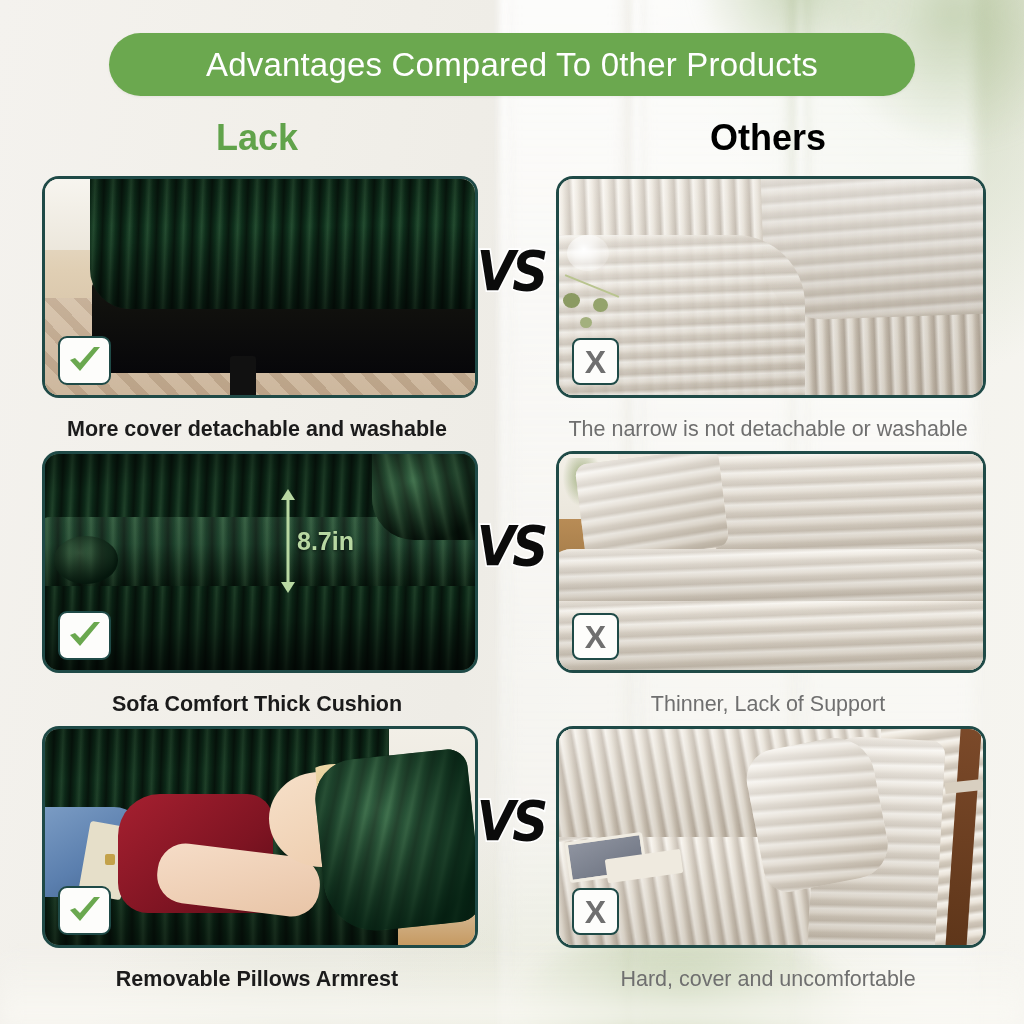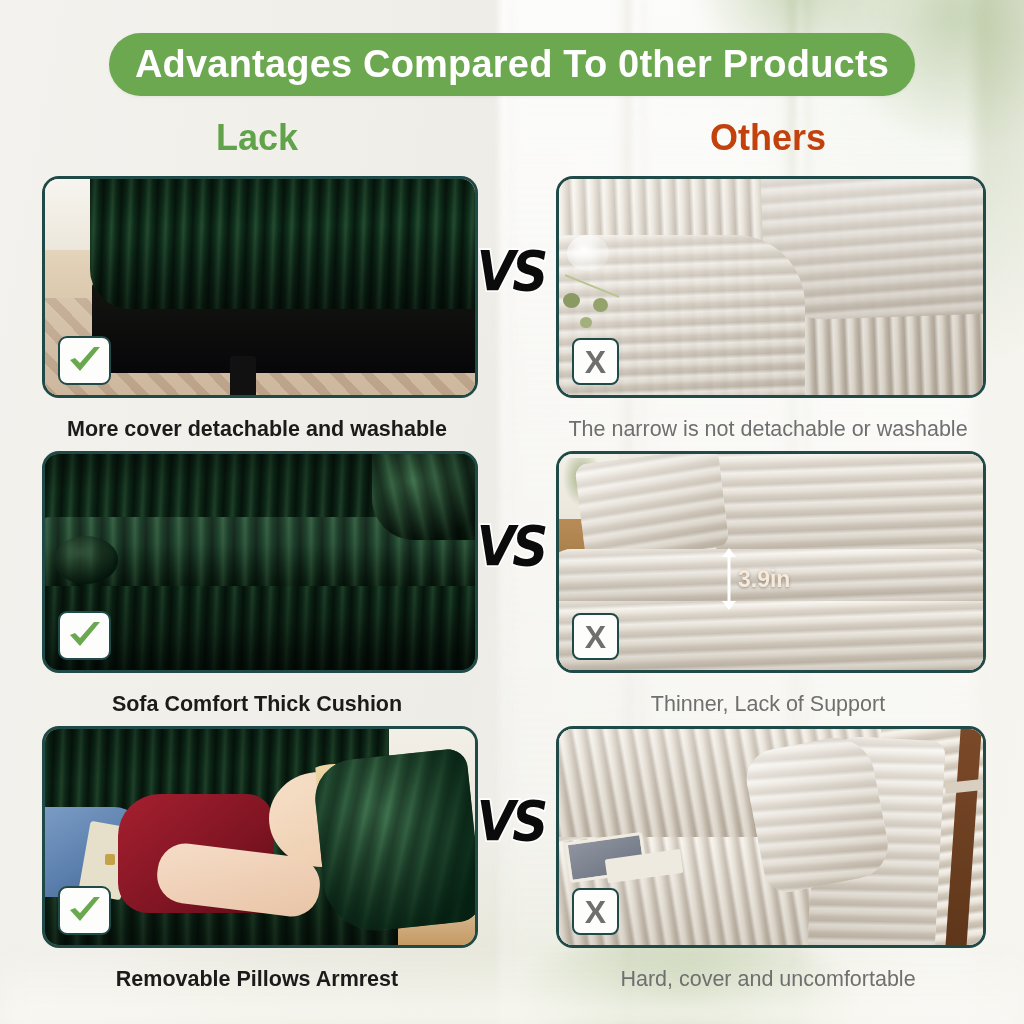--- a/index.html
+++ b/index.html
@@ -43,30 +43,30 @@
   }
 
   
   #title-pill{
     position:absolute;left:109px;top:33px;width:806px;height:63px;
     background:#6ba84f;border-radius:34px;
     display:flex;align-items:center;justify-content:center;
     box-shadow:0 1px 3px rgba(0,0,0,.06);
   }
   #title-pill span{
-    color:#ffffff;font-size:38px;font-weight:700;letter-spacing:.2px;
+    color:#ffffff;font-size:33px;font-weight:400;letter-spacing:.2px;
     white-space:nowrap;
   }
 
   
   .col-head{
     position:absolute;top:117px;font-size:36px;font-weight:700;
   }
   #head-ours{left:42px;width:430px;text-align:center;color:#61a34b;}
-  #head-others{left:556px;width:424px;text-align:center;color:#c2410c;}
+  #head-others{left:556px;width:424px;text-align:center;color:#000000;}
 
   
   .row{position:absolute;left:0;width:1024px;}
   #row-1{top:176px;}
   #row-2{top:451px;}
   #row-3{top:726px;}
 
   .card{
     position:absolute;width:430px;height:216px;
     border:3px solid #1f4a47;border-radius:17px;
@@ -286,20 +286,28 @@
       </div>
 
       <div style="position:absolute;right:-2%;top:-6%;width:26%;height:46%;overflow:hidden;border-radius:0 0 0 42px;">
         <div class="ribs rib-green-soft" style="transform:rotate(-12deg);"></div>
         <div style="position:absolute;inset:0;background:radial-gradient(ellipse at 35% 40%,rgba(150,200,150,.22),rgba(0,0,0,.5) 75%);"></div>
       </div>
 
       <div style="position:absolute;left:2%;top:38%;width:15%;height:22%;border-radius:50%;background:radial-gradient(ellipse at 40% 35%,rgba(120,170,120,.3),rgba(4,22,12,.95) 72%);"></div>
     </div>
 
+    <div class="measure" id="measure-ours">
+      <div class="arrow" style="height:104px;">
+        <div class="tip up"></div>
+          <div class="shaft"></div>
+          <div class="tip down"></div>
+      </div>
+      <div class="mlabel">8.7in</div>
+    </div>
 
     <div class="badge">
       <svg width="34" height="30" viewBox="0 0 34 30">
         <path d="M2 14 L12 25 L32 1 L26 1 L12 17 L7 12 Z" fill="#6aa84f"></path>
       </svg>
     </div>
   </div>
 
   <div class="vs">
     <span>VS</span>
@@ -328,28 +336,20 @@
         <div class="ribs rib-beige-v"></div>
         <div style="position:absolute;inset:0;background:linear-gradient(180deg,rgba(255,255,255,.3),rgba(110,98,82,.22));"></div>
       </div>
 
       <div style="position:absolute;left:-3%;top:68%;width:106%;height:36%;overflow:hidden;">
         <div class="ribs rib-beige-v"></div>
         <div style="position:absolute;inset:0;background:linear-gradient(180deg,rgba(255,255,255,.18),rgba(120,108,90,.26));"></div>
       </div>
     </div>
 
-    <div class="measure" id="measure-others">
-      <div class="arrow" style="height:62px;">
-        <div class="tip up"></div>
-          <div class="shaft"></div>
-          <div class="tip down"></div>
-      </div>
-      <div class="mlabel">3.9in</div>
-    </div>
 
     <div class="badge x">
       <span class="xglyph">X</span>
     </div>
   </div>
 
   <div class="caption cap-left">Sofa Comfort Thick Cushion</div>
   <div class="caption cap-right">Thinner, Lack of Support</div>
 </div>
 

